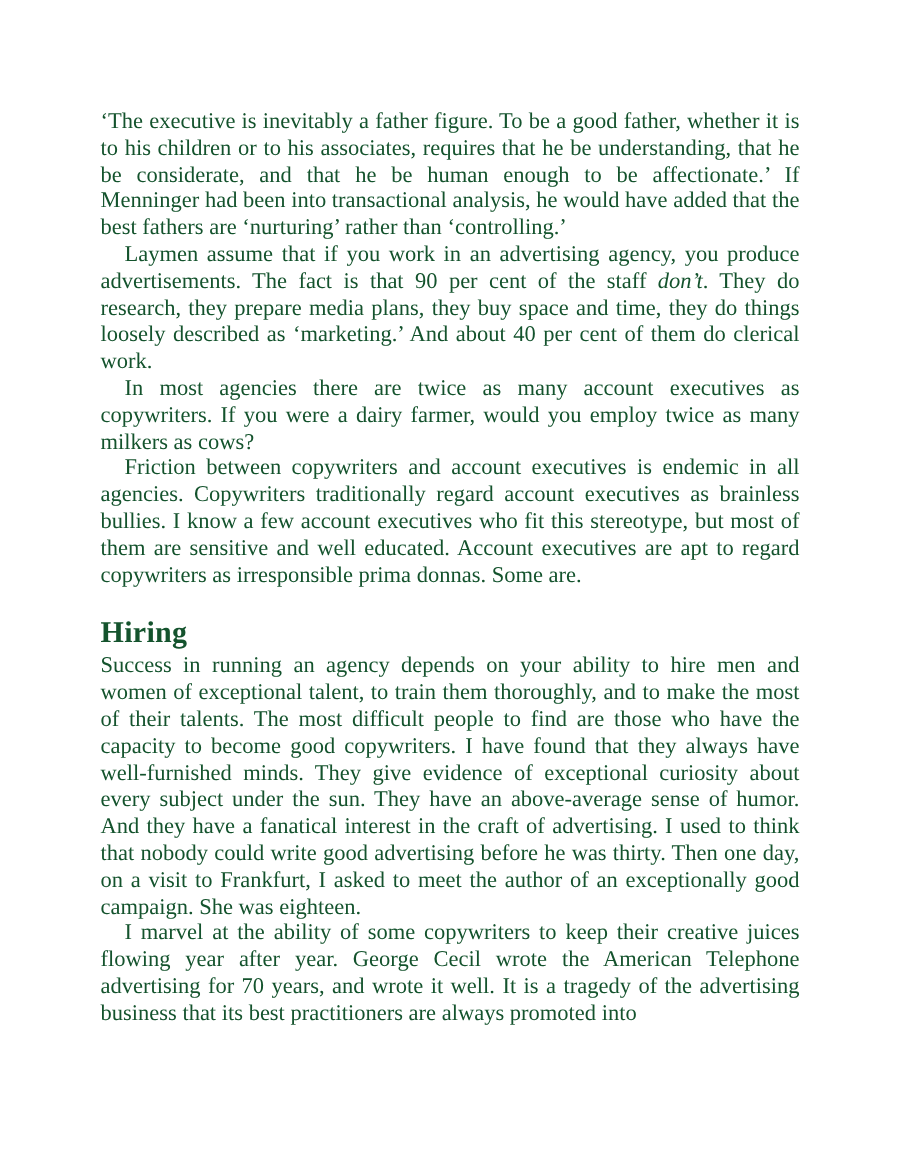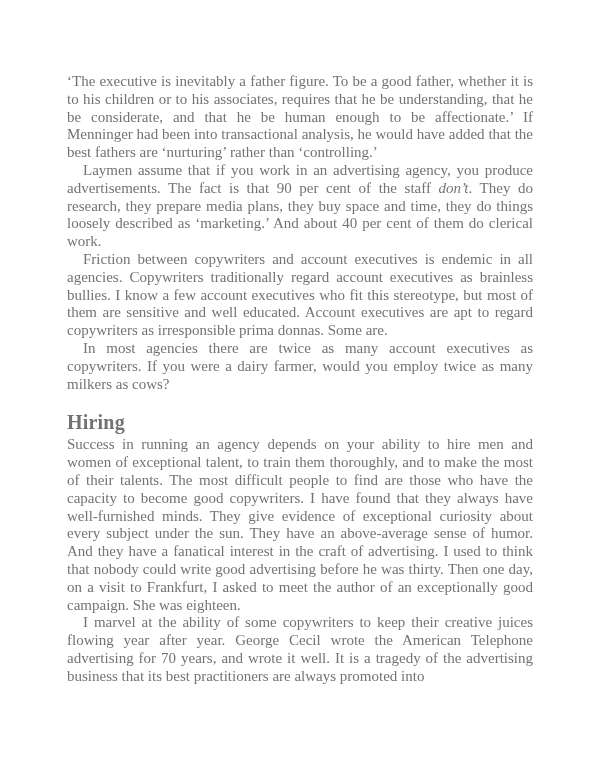--- a/index.html
+++ b/index.html
@@ -7,21 +7,21 @@
     padding: 0;
     background: #ffffff;
   }
   .page {
     position: relative;
     width: 600px;
     height: 776px;
     background: #ffffff;
     overflow: hidden;
     font-family: "Liberation Serif", "DejaVu Serif", serif;
-    color: #737373;
+    color: #14532d;
   }
   .text-block {
     position: absolute;
     top: 73px;
     left: 67px;
     width: 466px;
     font-size: 15px;
     line-height: 17.8px;
     text-align: justify;
   }
@@ -47,23 +47,23 @@
 </head>
 <body>
 
 <div class="page">
   <div class="text-block">
 
     <p>‘The executive is inevitably a father figure. To be a good father, whether it is to his children or to his associates, requires that he be understanding, that he be considerate, and that he be human enough to be affectionate.’ If Menninger had been into transactional analysis, he would have added that the best fathers are ‘nurturing’ rather than ‘controlling.’</p>
 
     <p class="indent"><span>Laymen assume that if you work in an advertising agency, you produce advertisements. The fact is that 90 per cent of the staff </span><span class="italic">don’t</span><span>. They do research, they prepare media plans, they buy space and time, they do things loosely described as ‘marketing.’ And about 40 per cent of them do clerical work.</span></p>
 
+    <p class="indent">In most agencies there are twice as many account executives as copywriters. If you were a dairy farmer, would you employ twice as many milkers as cows?</p>
+
     <p class="indent">Friction between copywriters and account executives is endemic in all agencies. Copywriters traditionally regard account executives as brainless bullies. I know a few account executives who fit this stereotype, but most of them are sensitive and well educated. Account executives are apt to regard copywriters as irresponsible prima donnas. Some are.</p>
-
-    <p class="indent">In most agencies there are twice as many account executives as copywriters. If you were a dairy farmer, would you employ twice as many milkers as cows?</p>
 
     <h2 class="section-heading">Hiring</h2>
 
     <p>Success in running an agency depends on your ability to hire men and women of exceptional talent, to train them thoroughly, and to make the most of their talents. The most difficult people to find are those who have the capacity to become good copywriters. I have found that they always have well-furnished minds. They give evidence of exceptional curiosity about every subject under the sun. They have an above-average sense of humor. And they have a fanatical interest in the craft of advertising. I used to think that nobody could write good advertising before he was thirty. Then one day, on a visit to Frankfurt, I asked to meet the author of an exceptionally good campaign. She was eighteen.</p>
 
     <p class="indent">I marvel at the ability of some copywriters to keep their creative juices flowing year after year. George Cecil wrote the American Telephone advertising for 70 years, and wrote it well. It is a tragedy of the advertising business that its best practitioners are always promoted into</p>
 
   </div>
 </div>
 

